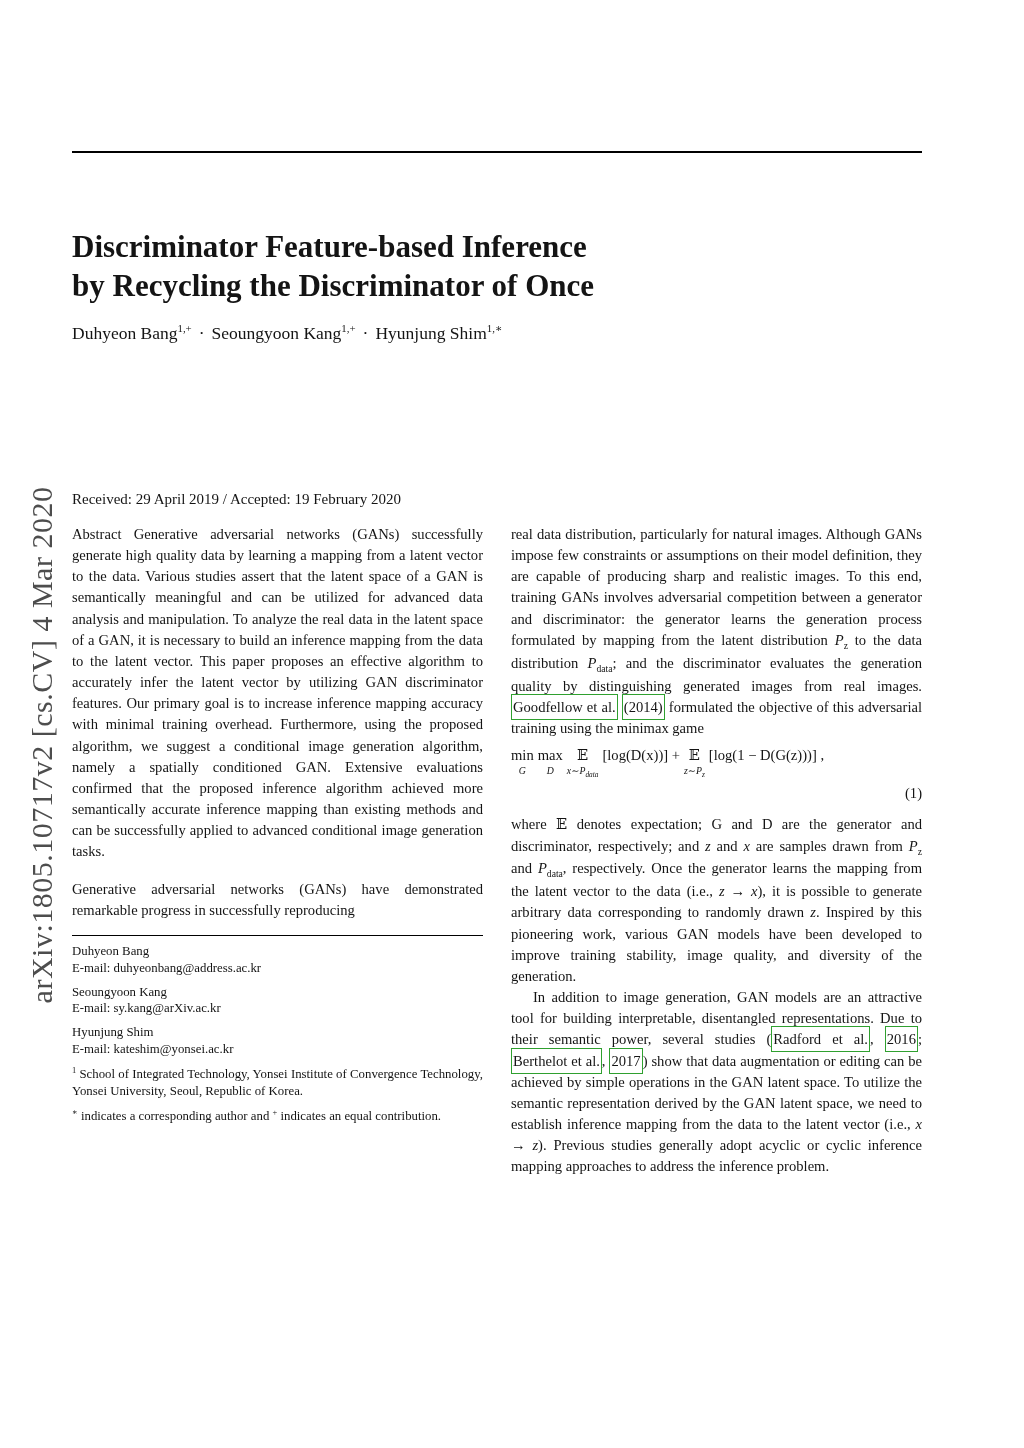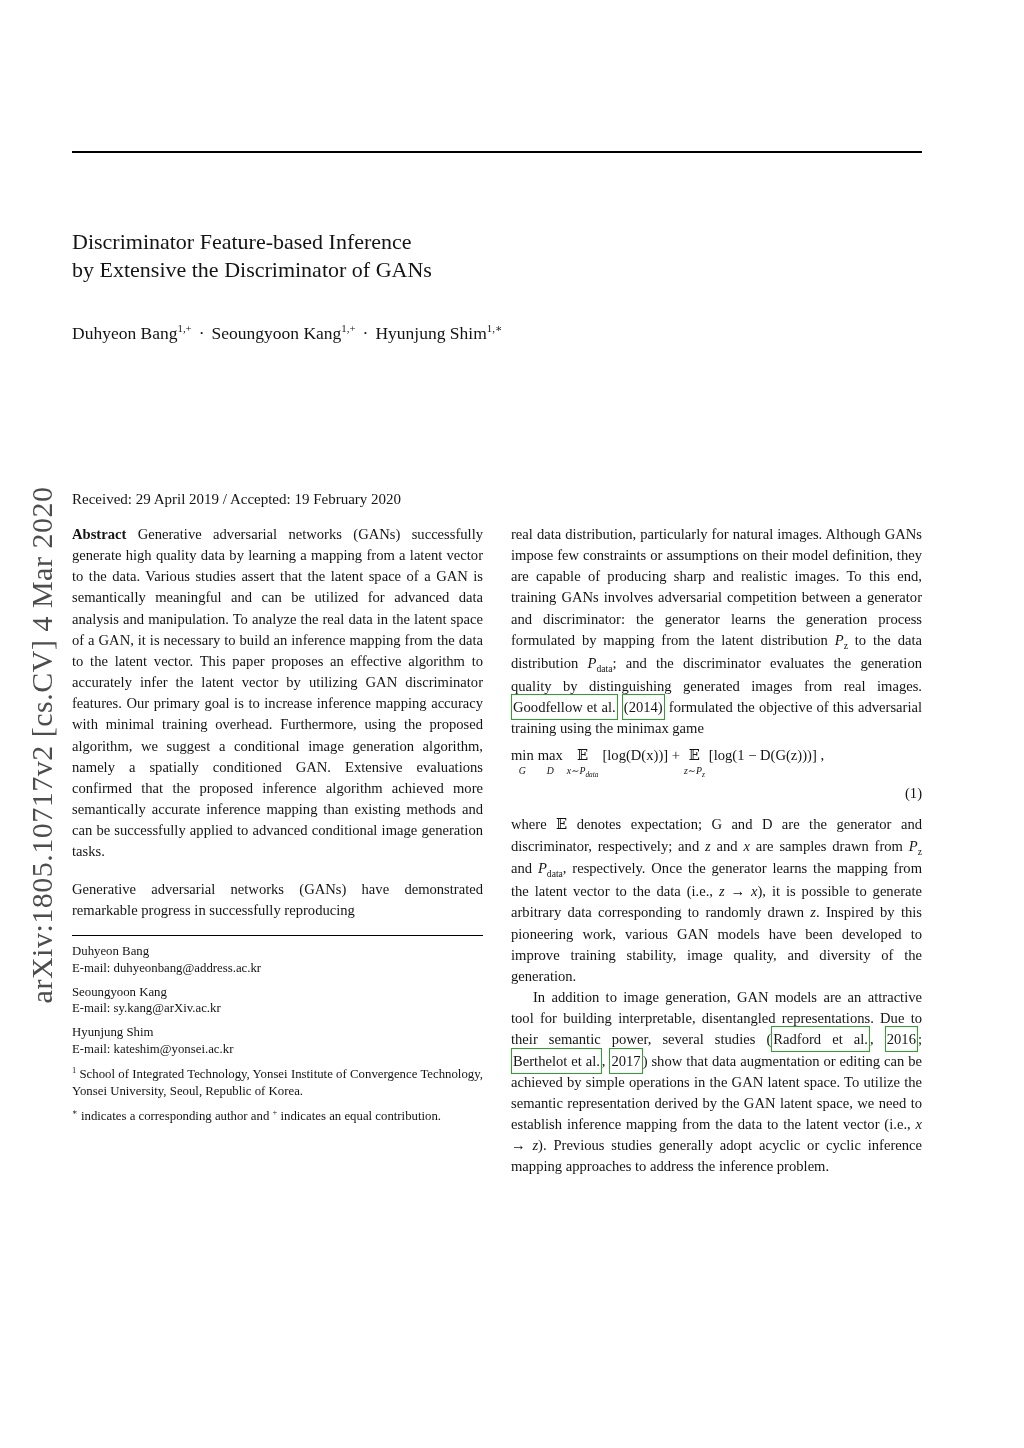--- a/index.html
+++ b/index.html
@@ -36,22 +36,22 @@
     top: 151px;
     width: 850px;
     height: 2px;
     background: #000;
   }
   .title {
     position: absolute;
     left: 72px;
     top: 228px;
     width: 850px;
-    font-size: 22px;
-    font-weight: normal;
+    font-size: 31px;
+    font-weight: bold;
     line-height: 1.25;
   }
   .authors {
     position: absolute;
     left: 72px;
     top: 322px;
     width: 850px;
     font-size: 17.5px;
     font-weight: normal;
   }
@@ -73,21 +73,21 @@
     display: flex;
     gap: 28px;
   }
   .col {
     width: 411px;
     font-size: 14.6px;
     line-height: 1.45;
     text-align: justify;
   }
   .col p { margin: 0; }
-  .abs-label { font-weight: bold; }
+  .abs-label { font-weight: normal; }
   .section-heading {
     margin-top: 46px;
     font-size: 16px;
     font-weight: bold;
     text-align: left;
   }
   .intro-p { margin-top: 16px !important; }
   .fn-rule {
     margin-top: 14px;
     border-top: 1px solid #000;
@@ -127,21 +127,21 @@
 <body>
 
 <div class="page">
 
   <div class="watermark">arXiv:1805.10717v2  [cs.CV]  4 Mar 2020</div>
 
   <div class="top-rule"></div>
 
   <div class="title">
     <div>Discriminator Feature-based Inference</div>
-    <div>by Extensive the Discriminator of GANs</div>
+    <div>by Recycling the Discriminator of Once</div>
   </div>
 
   <div class="authors"><span>Duhyeon Bang</span><sup>1,+</sup><span class="sep">·</span><span>Seoungyoon Kang</span><sup>1,+</sup><span class="sep">·</span><span>Hyunjung Shim</span><sup>1,∗</sup></div>
 
   <div class="received">Received: 29 April 2019 / Accepted: 19 February 2020</div>
 
   <div class="columns">
 
     <div class="col">
       <p><span class="abs-label">Abstract</span> <span>Generative adversarial networks (GANs) successfully generate high quality data by learning a mapping from a latent vector to the data. Various studies assert that the latent space of a GAN is semantically meaningful and can be utilized for advanced data analysis and manipulation. To analyze the real data in the latent space of a GAN, it is necessary to build an inference mapping from the data to the latent vector. This paper proposes an effective algorithm to accurately infer the latent vector by utilizing GAN discriminator features. Our primary goal is to increase inference mapping accuracy with minimal training overhead. Furthermore, using the proposed algorithm, we suggest a conditional image generation algorithm, namely a spatially conditioned GAN. Extensive evaluations confirmed that the proposed inference algorithm achieved more semantically accurate inference mapping than existing methods and can be successfully applied to advanced conditional image generation tasks.</span></p>

